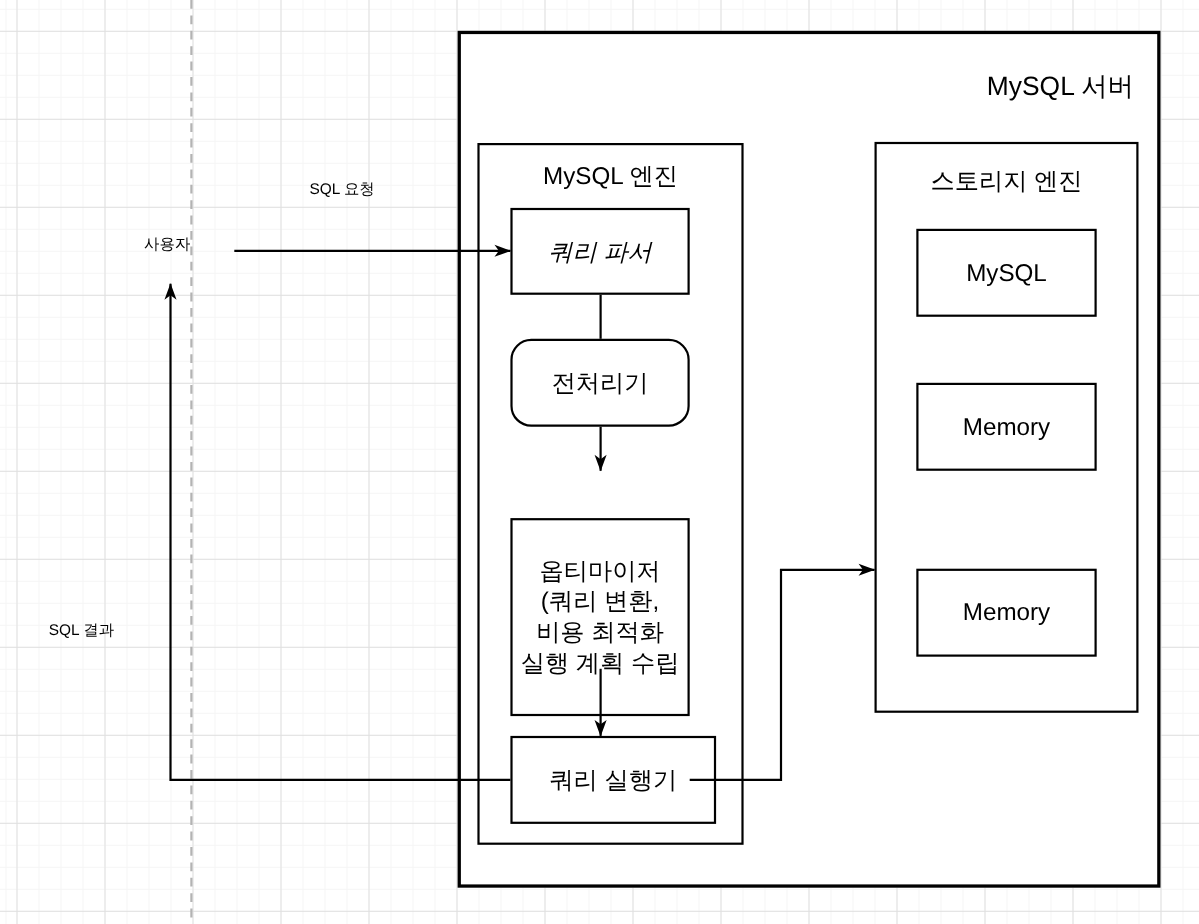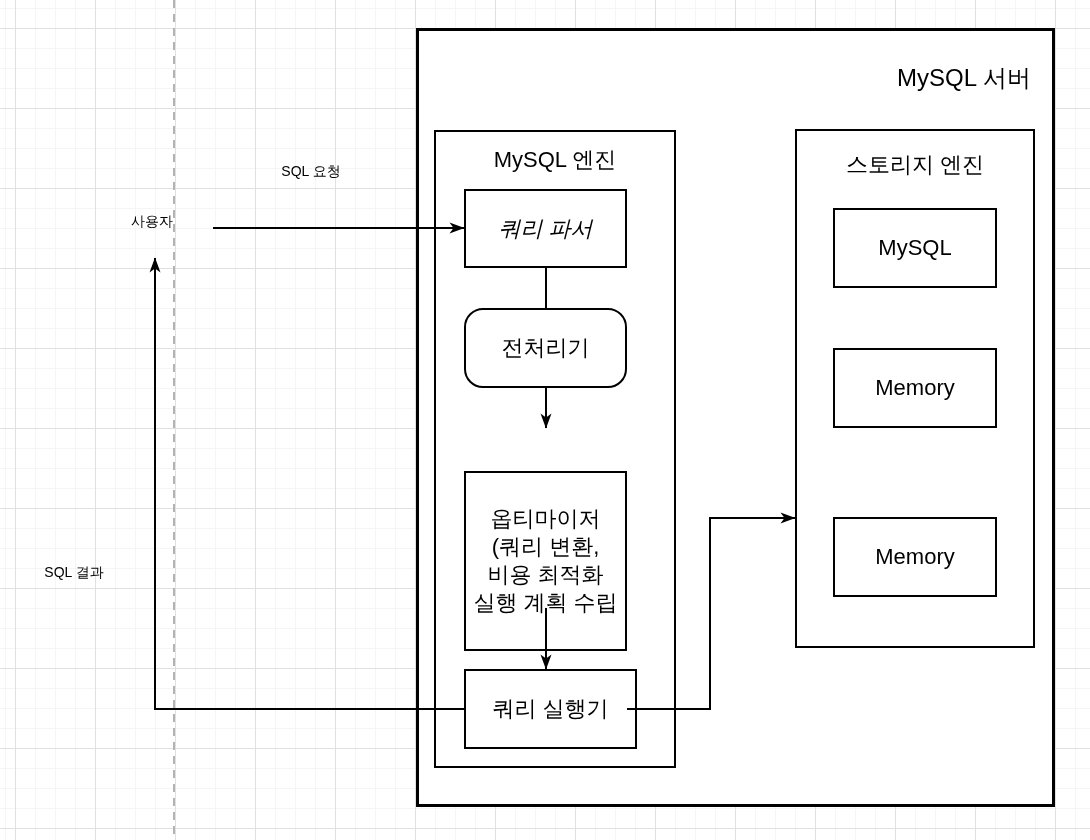--- a/index.html
+++ b/index.html
@@ -85,21 +85,21 @@
   </div>
   <div class="box node" style="left:464px; top:308px; width:163px; height:80px;border-radius:19px;">
     <span>전처리기</span>
   </div>
   <div class="box node" style="left:464px; top:428px; width:163px; height:180px;margin-top:43px;">
     <span>옵티마이저
 (쿼리 변환,
 비용 최적화
 실행 계획 수립</span>
   </div>
-  <div class="box node" style="left:464px; top:669px; width:173px; height:80px;">
+  <div class="box node" style="left:464px; top:669px; width:187px; height:80px;">
     <span>쿼리 실행기</span>
   </div>
 
   <div class="box node" style="left:833px; top:208px; width:164px; height:80px;">
     <span>MySQL</span>
   </div>
   <div class="box node" style="left:833px; top:348px; width:164px; height:80px;">
     <span>Memory</span>
   </div>
   <div class="box node" style="left:833px; top:488px; width:164px; height:80px;margin-top:29px;">

